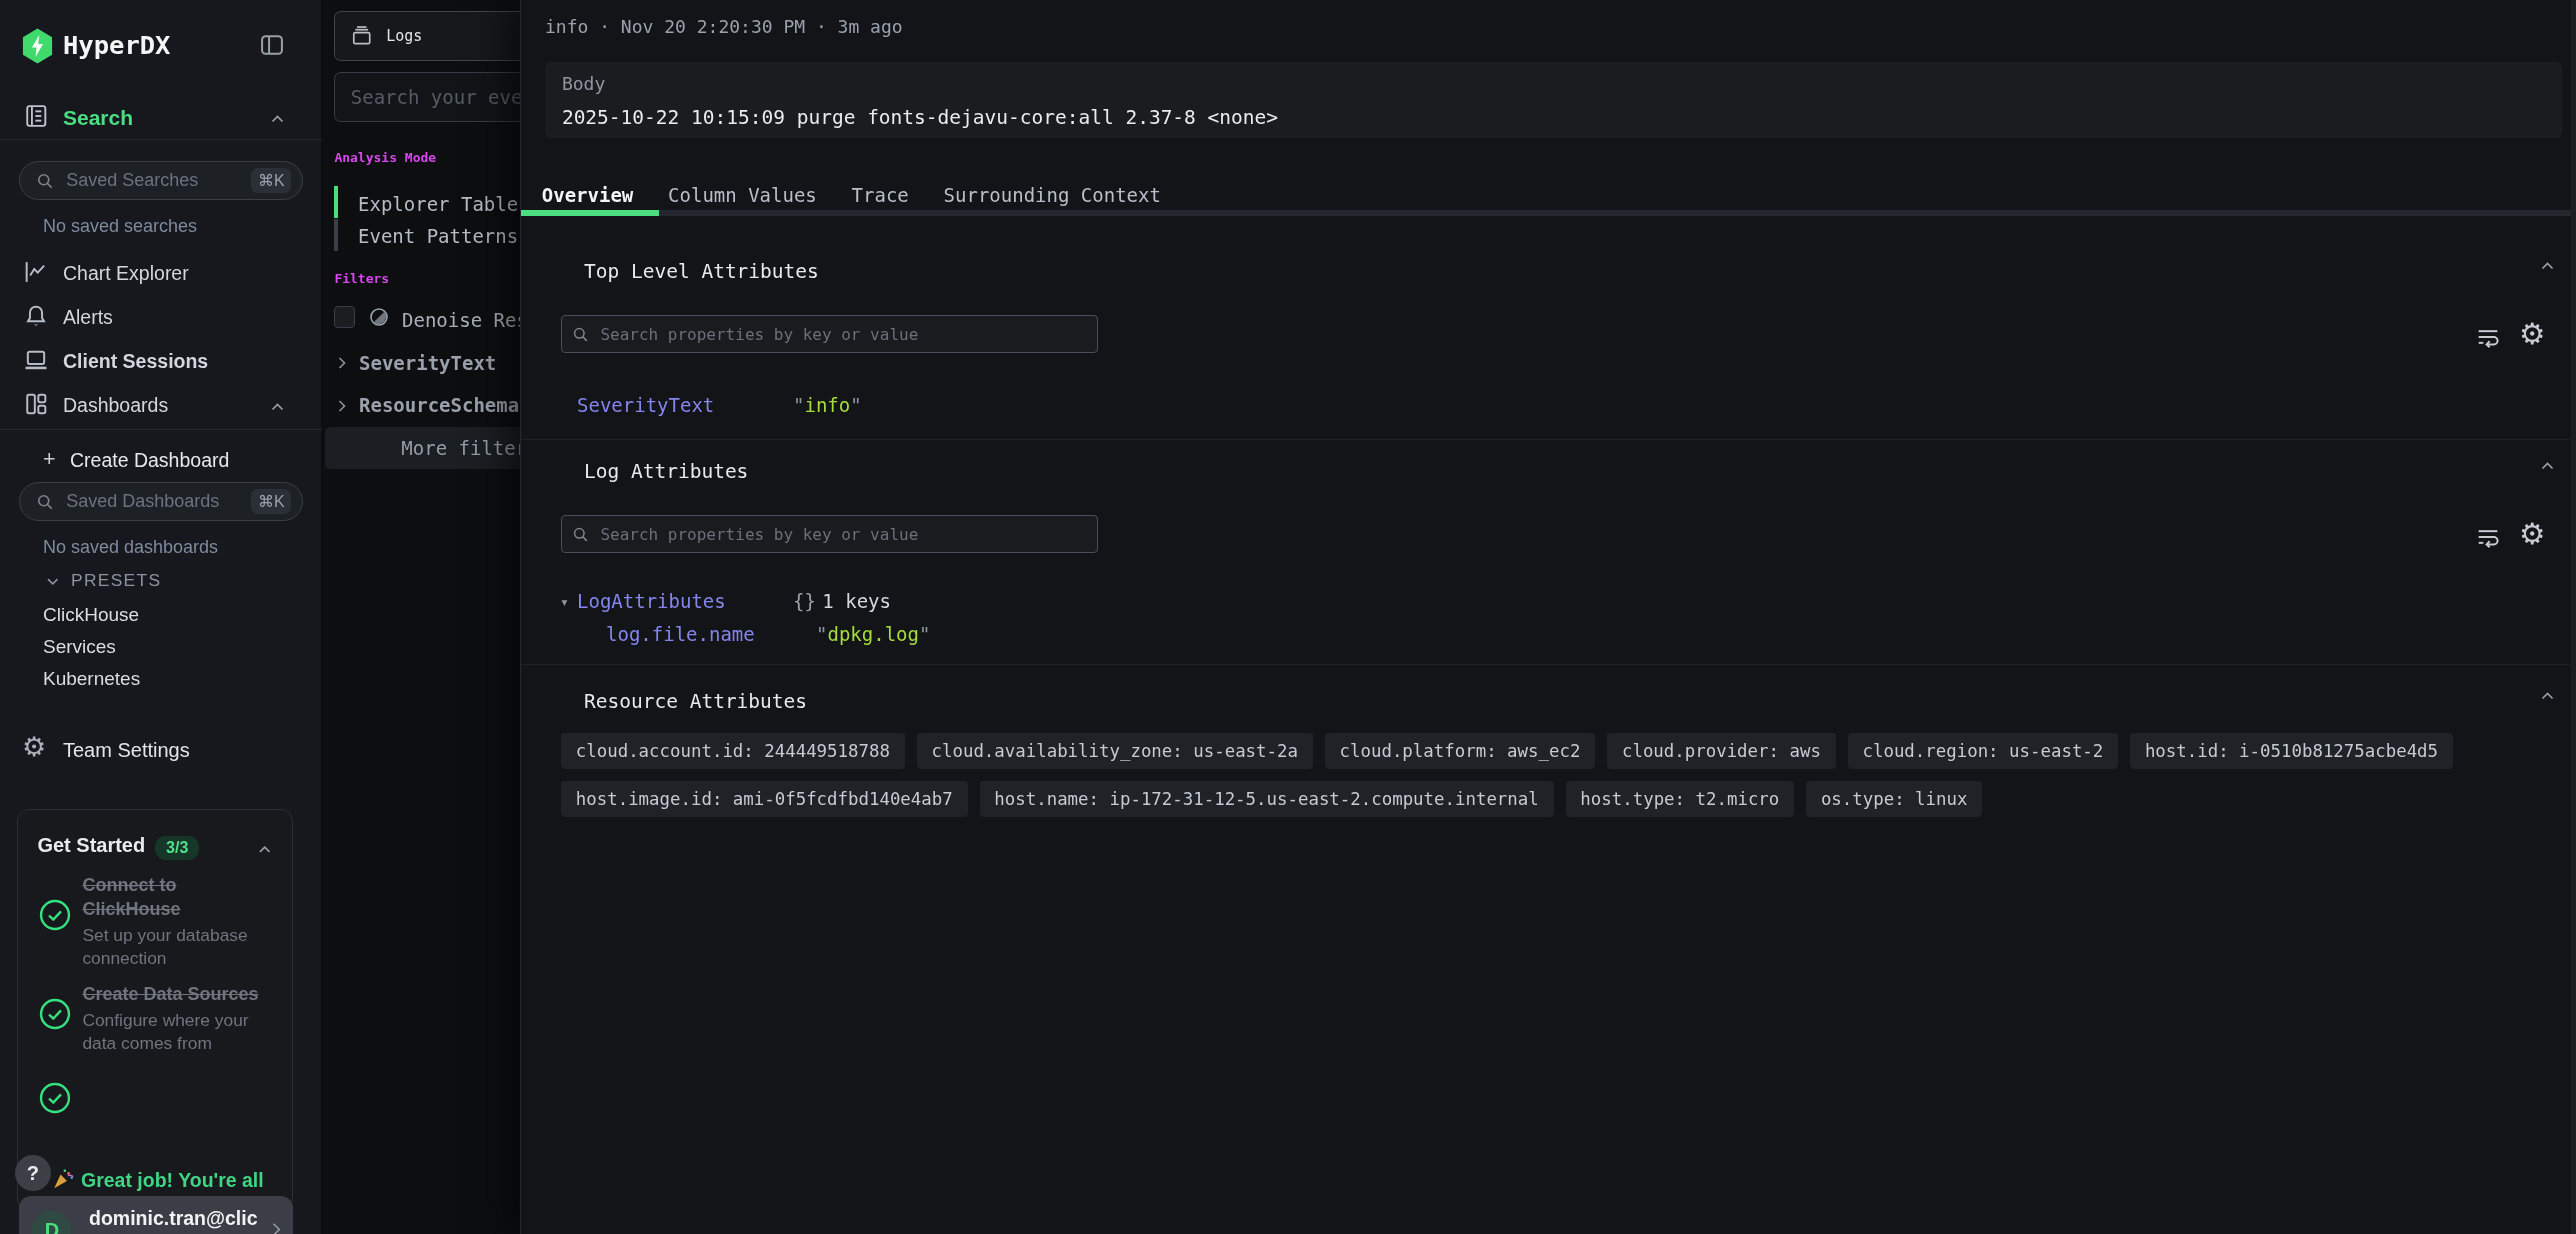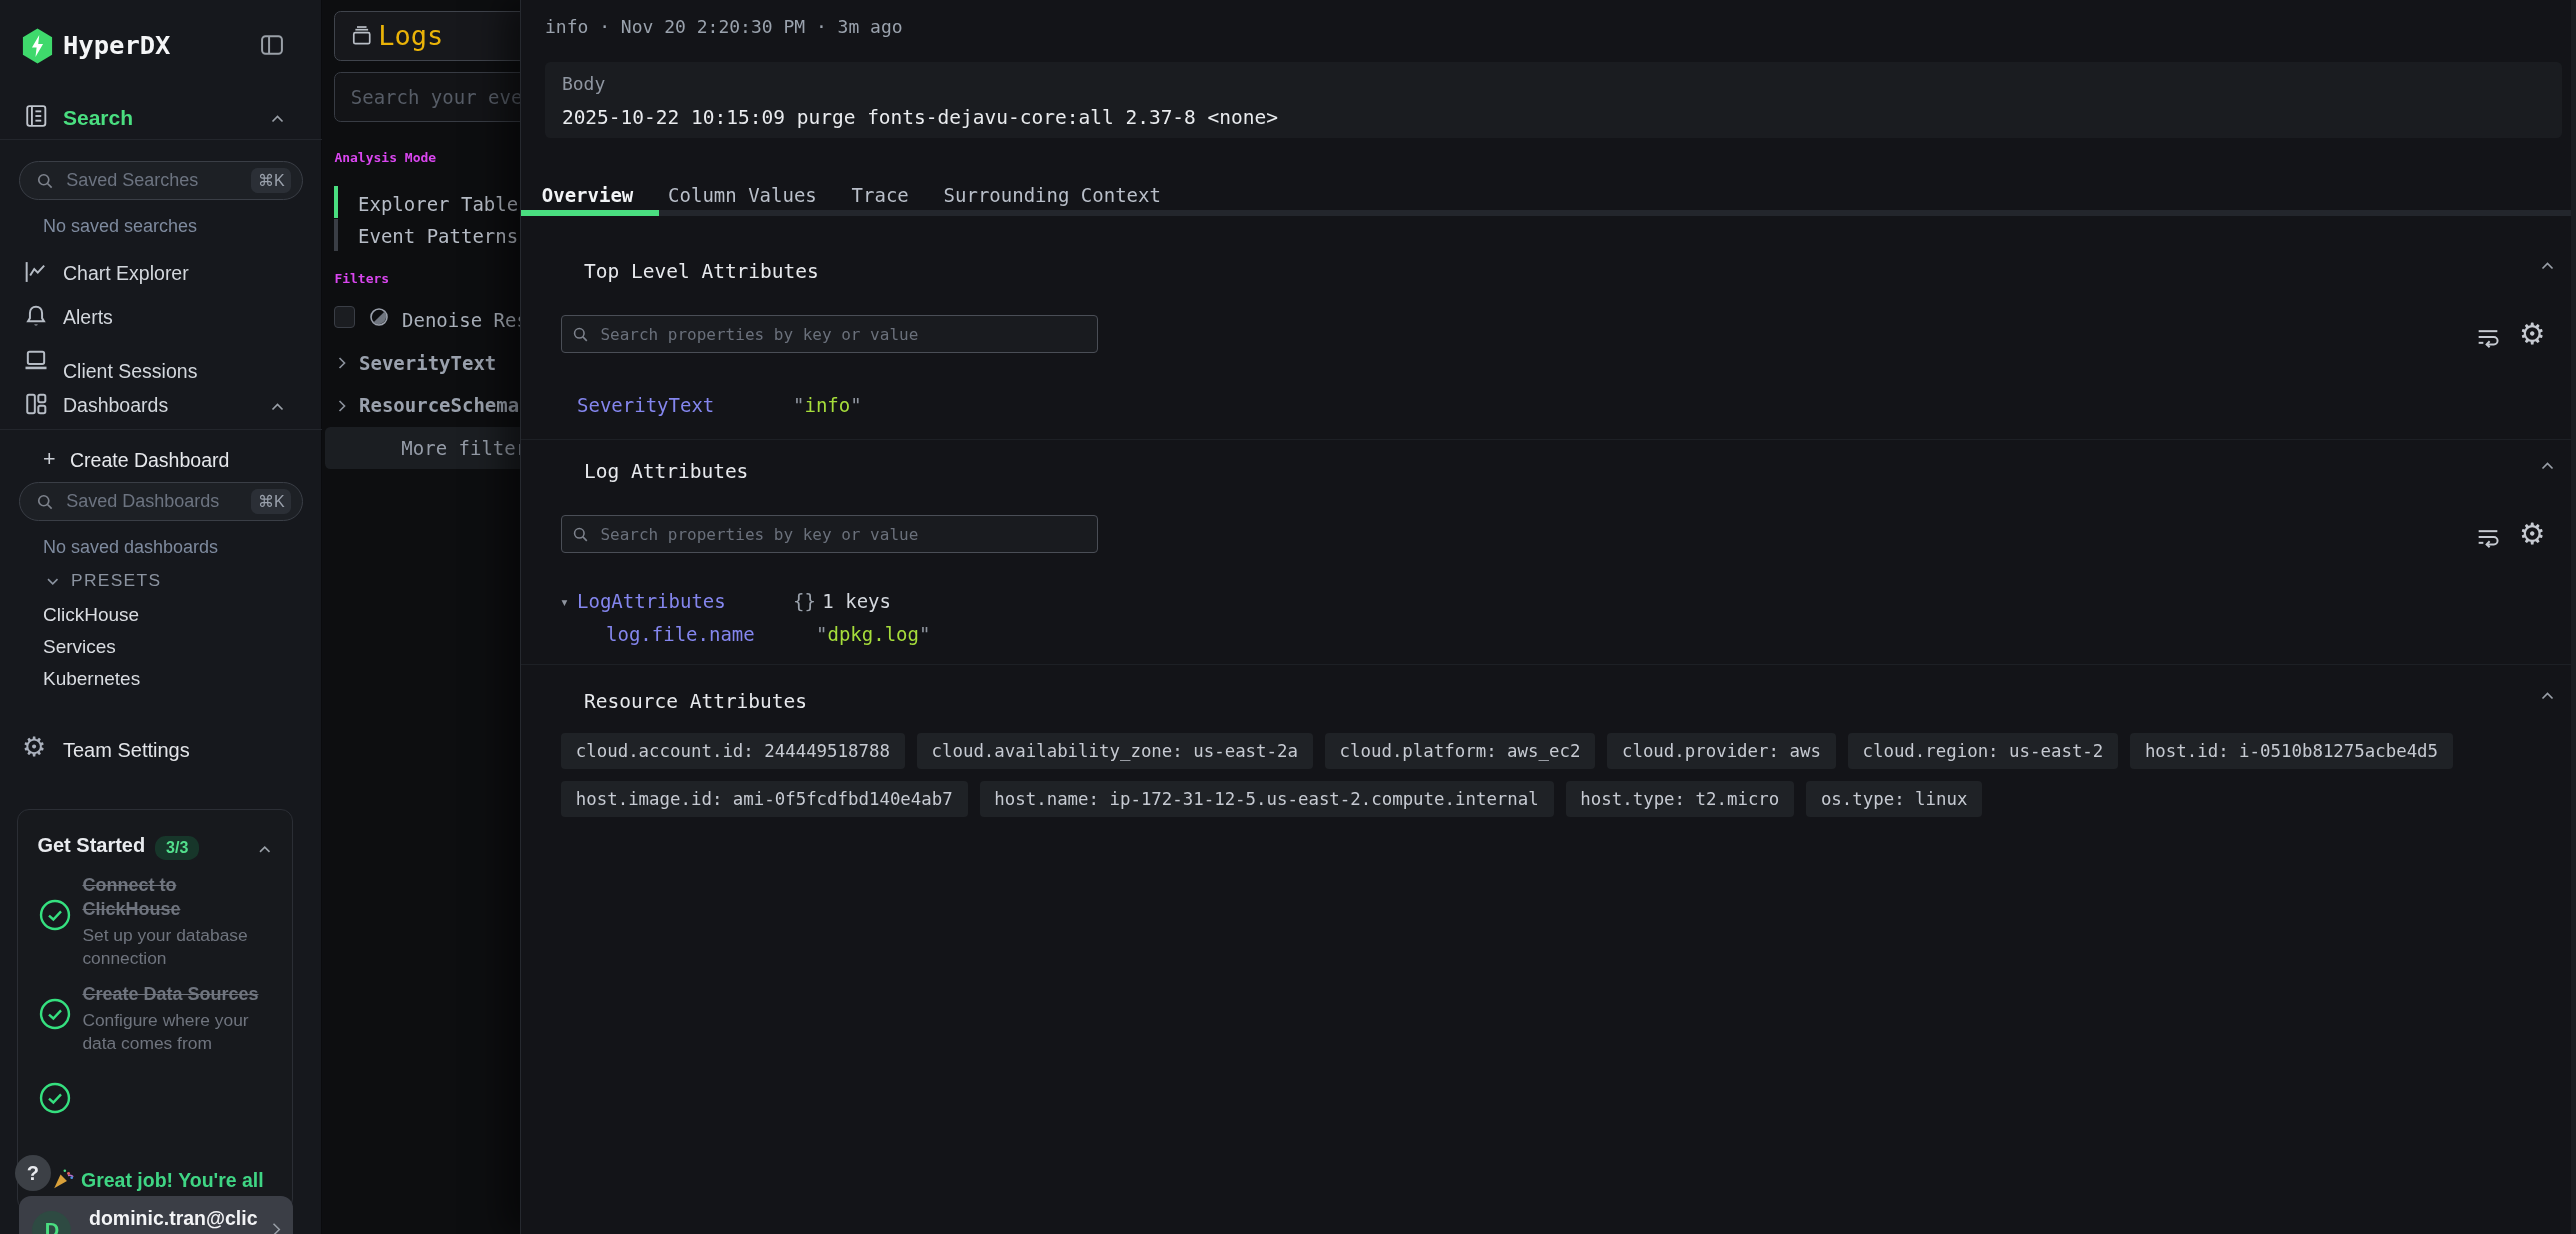--- a/index.html
+++ b/index.html
@@ -139,21 +139,21 @@
     </svg>
   </div>
   <div class="abs nav-label" style="left:63px; top:306px;">Alerts</div>
 
   <div class="abs" style="left:22px; top:346px;">
     <svg width="28" height="28" viewBox="0 0 24 24" fill="none" stroke="#b6bcc5" stroke-width="1.7">
       <rect x="5" y="5" width="14" height="10.5" rx="1.5"></rect>
         <line x1="3" y1="18.8" x2="21" y2="18.8" stroke-width="2.2"></line>
     </svg>
   </div>
-  <div class="abs nav-label" style="left:63px; top:360px;">Client Sessions</div>
+  <div class="abs nav-label" style="left:63px; top:350px;font-weight:bold;">Client Sessions</div>
 
   <div class="abs" style="left:22px; top:390px;">
     <svg width="28" height="28" viewBox="0 0 24 24" fill="none" stroke="#b6bcc5" stroke-width="1.7">
       <rect x="4.5" y="4" width="6.5" height="16" rx="1.5"></rect>
         <rect x="14" y="4" width="6" height="6.5" rx="1.5"></rect>
         <rect x="14" y="13.5" width="6" height="6.5" rx="1.5"></rect>
     </svg>
   </div>
   <div class="abs nav-label" style="left:63px; top:394px;">Dashboards</div>
   <div class="abs" style="left:266px; top:397px;">
@@ -257,21 +257,21 @@
 </div>
 
 <div id="filtercol">
 
   <div class="fc-btn">
     <svg width="25.5" height="25.5" viewBox="0 0 24 24" fill="none" stroke="#b9bec6" stroke-width="1.6">
       <rect x="4.5" y="9" width="15" height="10.5" rx="1.5"></rect>
       <line x1="6" y1="6.3" x2="18" y2="6.3"></line>
         <line x1="7.5" y1="3.8" x2="16.5" y2="3.8"></line>
     </svg>
-    <span class="mono" style="margin-left:4px; font-size:27px; color:#eab308;">Logs</span>
+    <span class="mono" style="margin-left:12px; font-size:15px; color:#e5e5e5;">Logs</span>
   </div>
 
   <div class="fc-input">
     <input type="text" class="mono" placeholder="Search your events..." style="">
   </div>
 
   <div class="abs fc-label mono" style="left:11.4px; top:150px;">Analysis Mode</div>
 
   <div class="abs" style="left:10.7px; top:186px; width:4px; height:32px; background:#4ade80;"></div>
   <div class="abs" style="left:10.7px; top:219px; width:4px; height:32px; background:#3a3e45;"></div>

